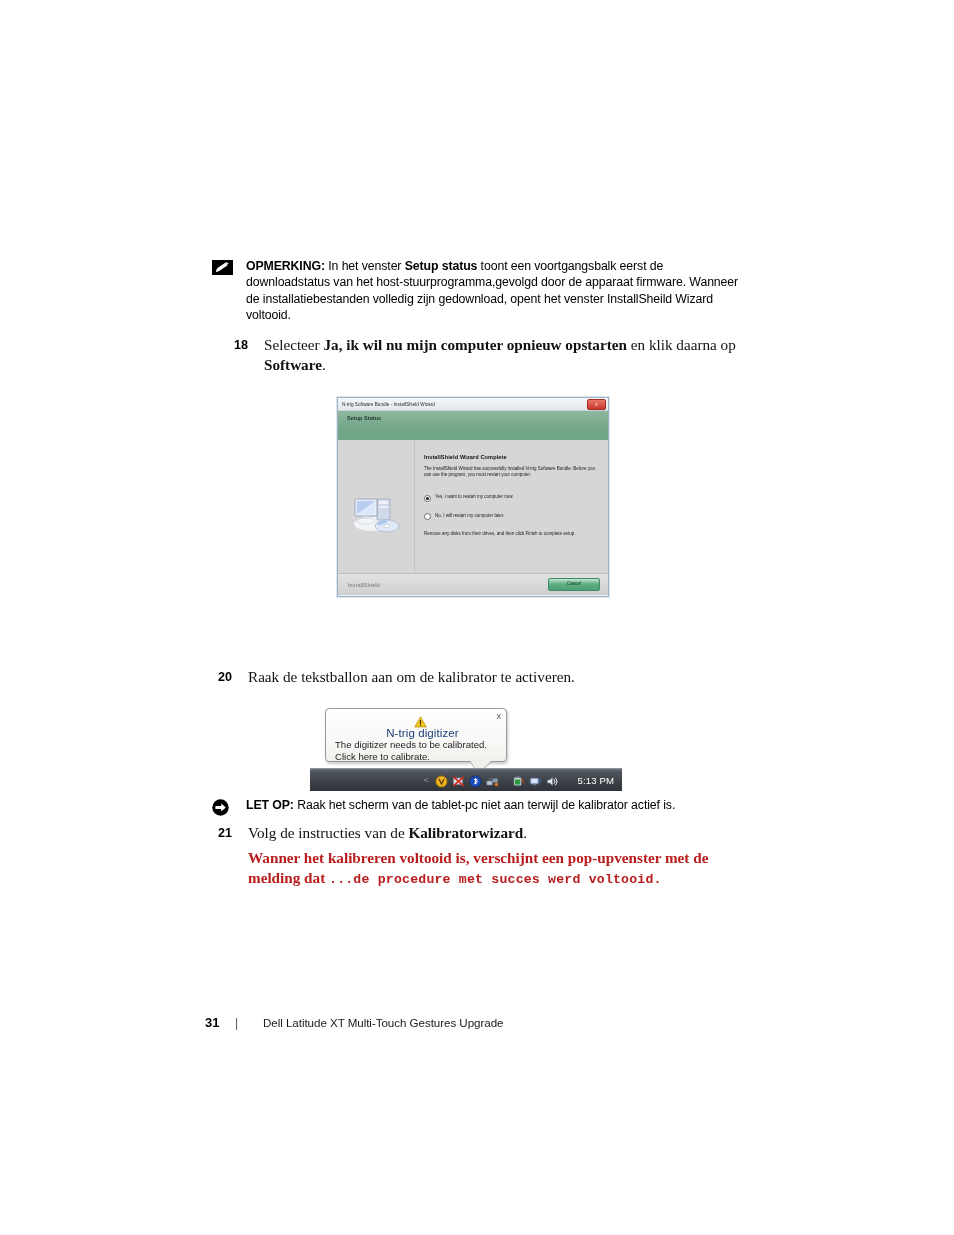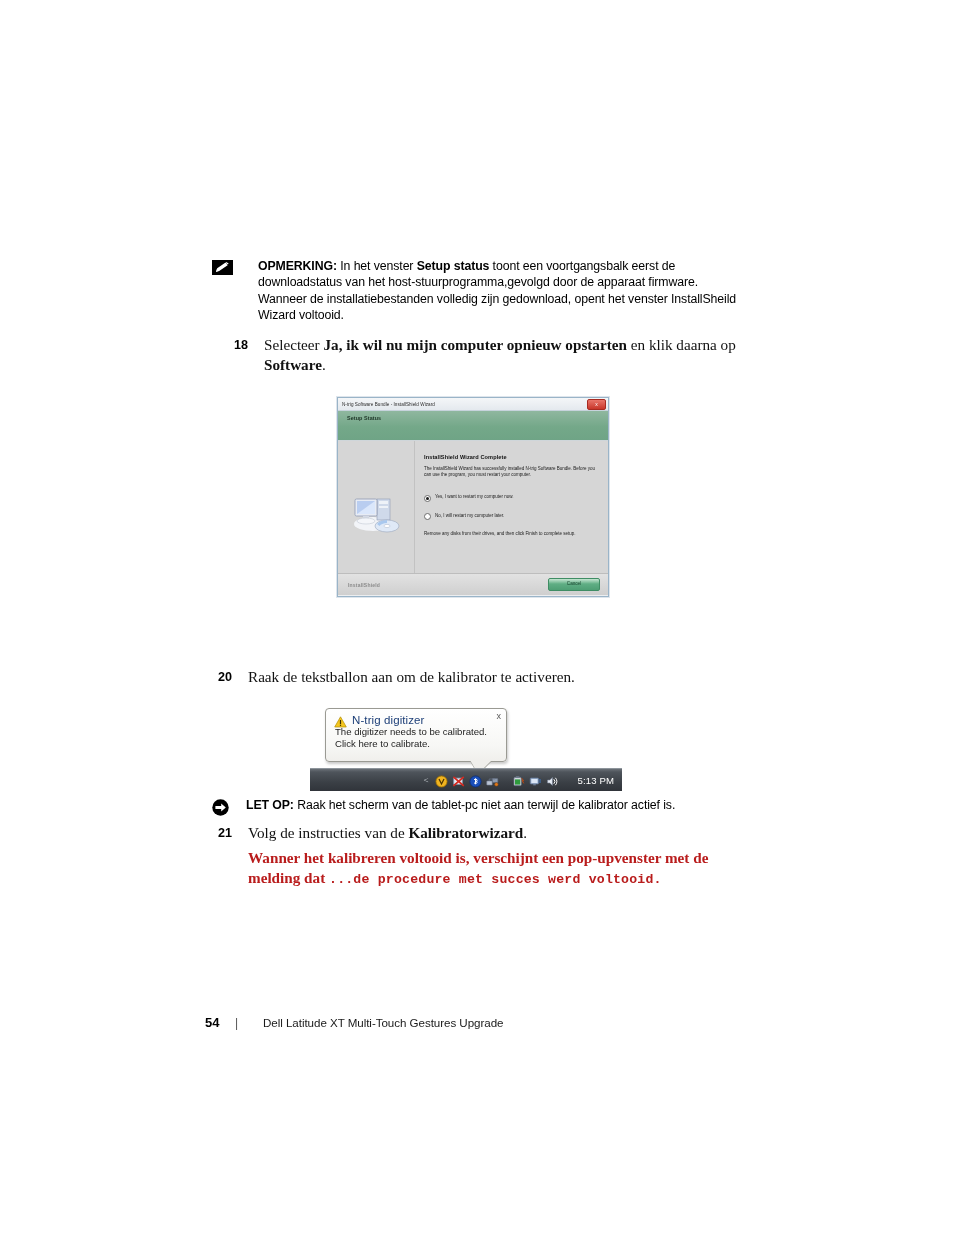--- a/index.html
+++ b/index.html
@@ -296,20 +296,21 @@
     right: 5px;
     top: 2px;
     font-size: 9px;
     color: #5a5a5a;
     line-height: 10px;
   }
   .balloon-title-row {
     display: flex;
     align-items: center;
     padding: 5px 0 0 8px;
+    flex-direction: column;
   }
   .warn-icon { width: 13px; height: 12px; flex: 0 0 13px; }
   .balloon-title {
     font-size: 11.5px;
     color: #1d3f78;
     margin-left: 5px;
     letter-spacing: 0.1px;
   }
   .balloon-line {
     font-size: 9.6px;
@@ -367,21 +368,21 @@
     font-size: 11.6px;
     color: #1a1a1a;
     letter-spacing: -0.05px;
   }
 </style>
 </head>
 <body>
 
 <div class="page">
 
-  <div class="note-block" style="top:258px;gap:12px;">
+  <div class="note-block" style="top:258px;">
     <div class="note-icon-wrap">
       <span class="note-icon">
         <svg width="21" height="15" viewBox="0 0 21 15">
           <rect x="0" y="0" width="21" height="15" fill="#000"></rect>
           <path d="M4 12 L5.2 8.2 L13.6 2.4 L15.6 5.2 L7.2 11 Z" fill="#fff"></path>
           <path d="M4 12 L5.6 11.2 L5.2 8.2 Z" fill="#fff"></path>
           <path d="M14.2 1.9 L16.6 3.6 L15.9 4.6 L13.9 2.9 Z" fill="#fff"></path>
         </svg>
       </span>
     </div>
@@ -555,18 +556,18 @@
     <div class="step-text">
       <span>Volg de instructies van de </span><b>Kalibratorwizard</b><span>.</span>
     </div>
   </div>
 
   <div class="para" style="top:848px;">
     <span>Wanner het kalibreren voltooid is, verschijnt een pop-upvenster met de melding dat </span><span class="mono">...de procedure met succes werd voltooid.</span>
   </div>
 
   <div class="footer">
-    <span class="footer-page">54</span>
+    <span class="footer-page">31</span>
     <span class="footer-rule">|</span>
     <span class="footer-title">Dell Latitude XT Multi-Touch Gestures Upgrade</span>
   </div>
 
 </div>
 
 </body></html>

